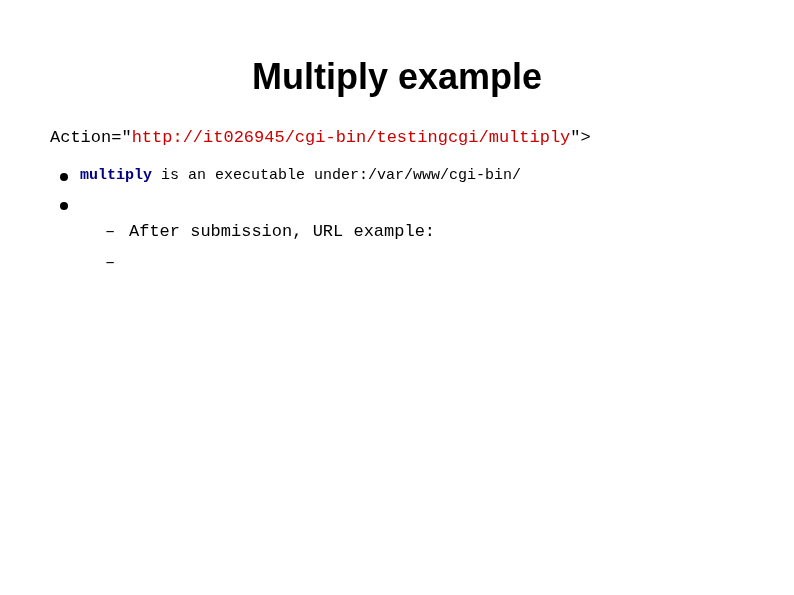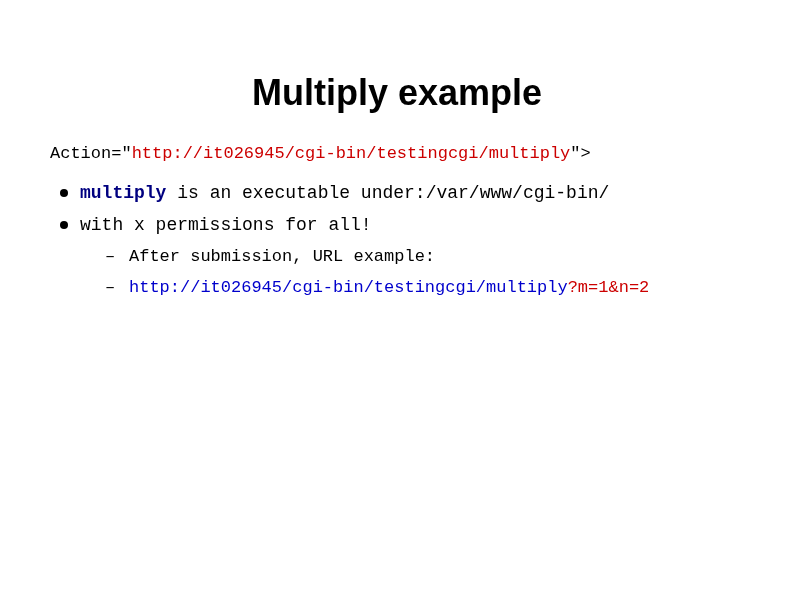--- a/index.html
+++ b/index.html
@@ -13,23 +13,22 @@
       height: 595px;
       background: #ffffff;
       font-family: Arial, sans-serif;
       overflow: hidden;
     }
 
     .slide {
       width: 794px;
       height: 472px;
       background: #ffffff;
-      padding: 40px 50px;
+      padding: 56px 50px;
       position: relative;
-      margin-top: 32px;
     }
 
     .title {
       text-align: center;
       font-size: 36px;
       font-weight: bold;
       color: #000000;
       margin-bottom: 30px;
       font-family: Arial, sans-serif;
     }
@@ -45,21 +44,21 @@
       color: #cc0000;
     }
 
     .bullet-list {
       list-style: none;
       margin-left: 10px;
     }
 
     .bullet-item {
       font-family: 'Courier New', Courier, monospace;
-      font-size: 18px;
+      font-size: 15px;
       color: #000000;
       margin-bottom: 12px;
       display: flex;
       align-items: flex-start;
     }
 
     .bullet-dot {
       display: inline-block;
       width: 8px;
       height: 8px;
@@ -116,30 +115,26 @@
     <span>Action="</span><span class="action-red">http://it026945/cgi-bin/testingcgi/multiply</span><span>"&gt;</span>
   </div>
 
   <ul class="bullet-list">
     <li class="bullet-item">
       <span class="bullet-dot"></span>
       <span><span class="keyword">multiply</span> is an executable under:/var/www/cgi-bin/</span>
     </li>
     <li class="bullet-item">
       <span class="bullet-dot"></span>
-      <span>with x permissions for all!</span>
     </li>
   </ul>
 
   <ul class="sub-list">
     <li class="sub-item">
       <span class="sub-dash">–</span>
       <span>After submission, URL example:</span>
     </li>
     <li class="sub-item">
       <span class="sub-dash">–</span>
-      <span>
-        <span class="url-blue">http://it026945/cgi-bin/testingcgi/multiply</span><span class="url-red">?m=1&amp;n=2</span>
-      </span>
     </li>
   </ul>
 
 </div>
 
 </body></html>

